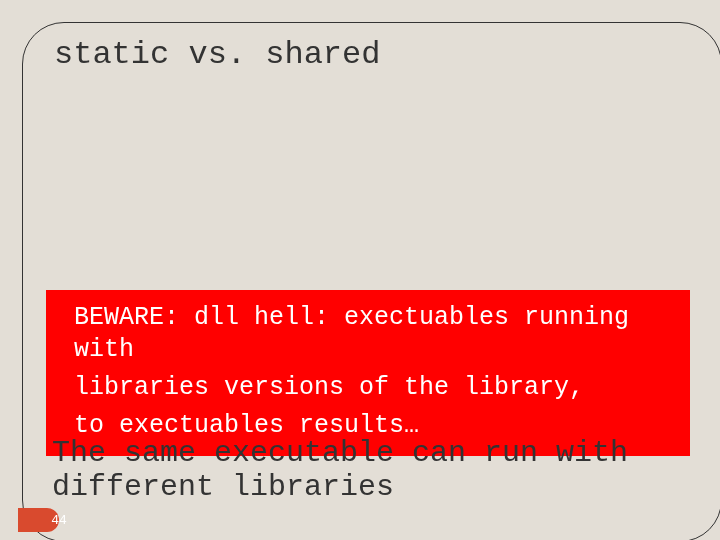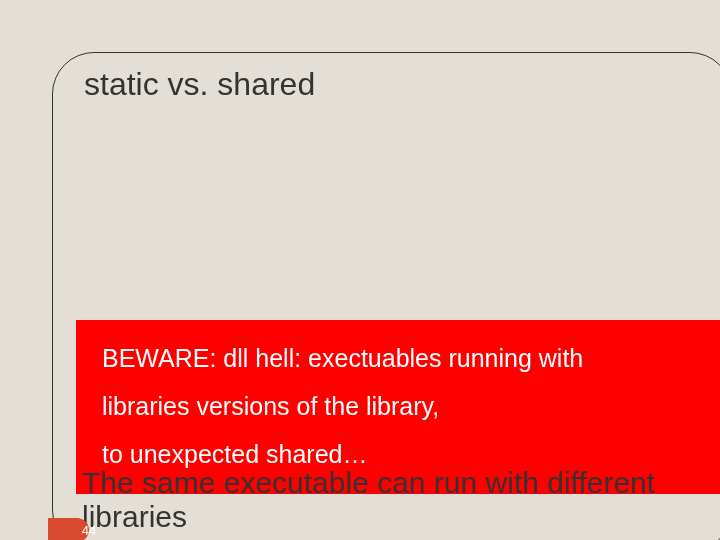--- a/index.html
+++ b/index.html
@@ -1,18 +1,19 @@
 <!DOCTYPE html>
 <html><head>
 <meta charset="utf-8">
 <style>
   * {
-    margin: 16px;
+    margin: 6px;
     padding: 0;
     box-sizing: border-box;
+    font-family: Liberation Mono, monospace;
   }
   body {
     width: 720px;
     height: 540px;
     background: #e3ded6;
     font-family: Arial, Helvetica, sans-serif;
     position: relative;
     overflow: hidden;
   }
   .slide-frame {
@@ -31,21 +32,21 @@
     font-size: 32px;
     color: #333;
     font-weight: normal;
   }
   .warning-box {
     position: absolute;
     top: 272px;
     left: 28px;
     width: 644px;
     background: #ff0000;
-    padding: 6px 10px 8px 10px;
+    padding: 6px 10px 8px 22px;
   }
   .warning-box .warning-line {
     color: #ffffff;
     font-size: 25px;
     line-height: 1.28;
   }
   .body-text {
     position: absolute;
     top: 418px;
     left: 34px;
@@ -72,20 +73,20 @@
 </head>
 <body>
 
 <div class="slide-frame"></div>
 
 <div class="title">static vs. shared</div>
 
 <div class="warning-box">
   <div class="warning-line">BEWARE: dll hell: exectuables running with</div>
   <div class="warning-line">libraries versions of the library,</div>
-  <div class="warning-line">to unexpected shared…</div>
+  <div class="warning-line">to exectuables results…</div>
 </div>
 
 <div class="body-text">The same executable can run with different libraries</div>
 
 <div class="page-badge">
   <span>44</span>
 </div>
 
 </body></html>

